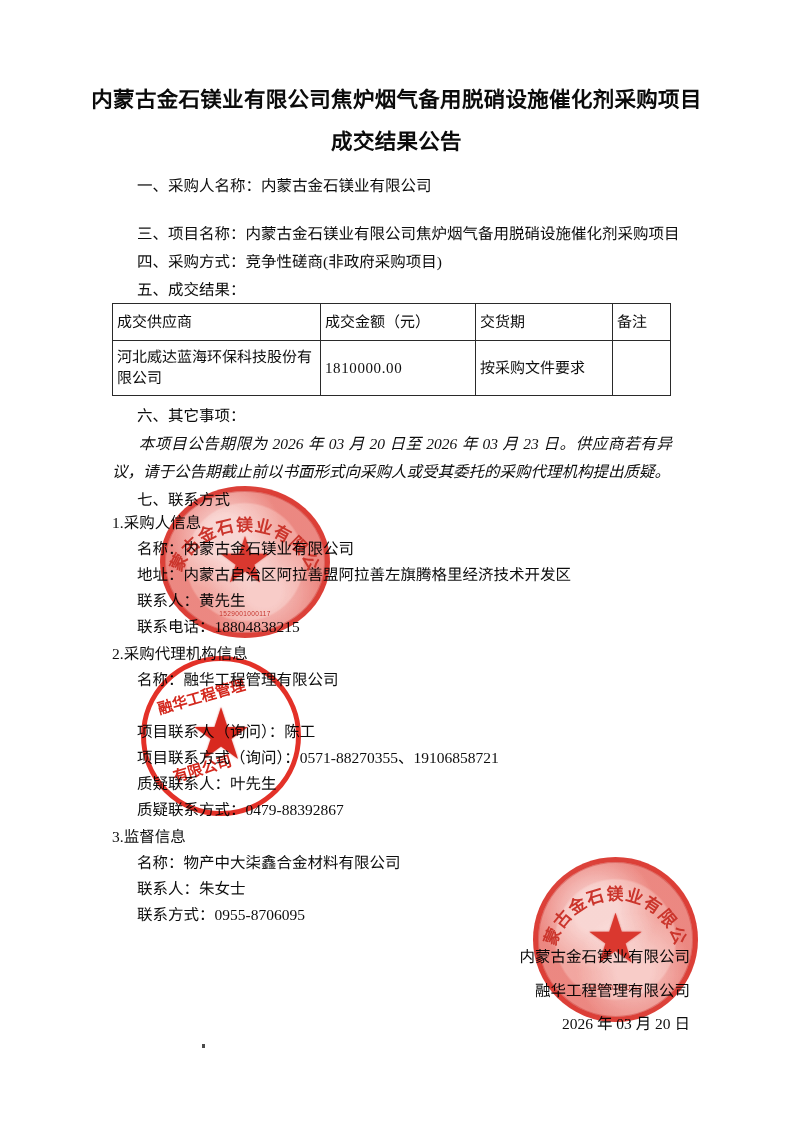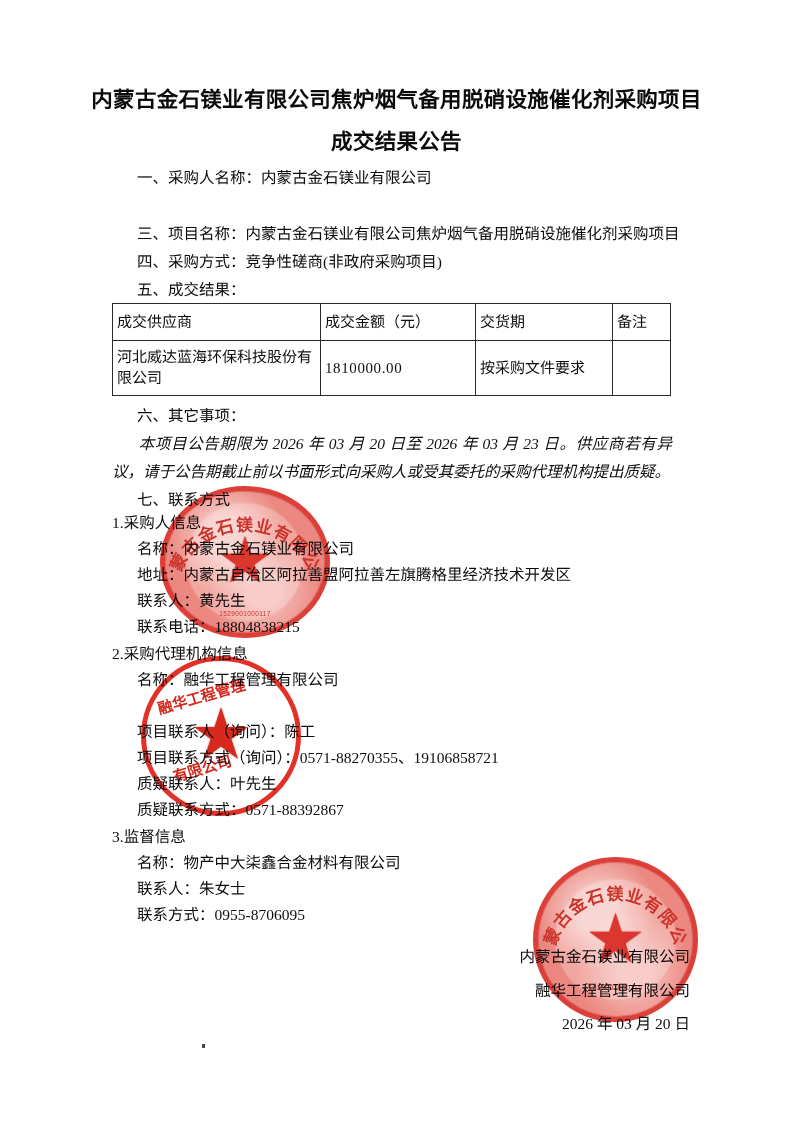--- a/index.html
+++ b/index.html
@@ -219,21 +219,21 @@
 </style>
 </head>
 <body>
 
 <div id="page">
   <div class="content">
 
     <div class="doc-title line1">内蒙古金石镁业有限公司焦炉烟气备用脱硝设施催化剂采购项目</div>
     <div class="doc-title line2">成交结果公告</div>
 
-    <div class="item" style="top:167px">一、采购人名称：内蒙古金石镁业有限公司</div>
+    <div class="item" style="top:175px">一、采购人名称：内蒙古金石镁业有限公司</div>
     <div class="item" style="top:223px">三、项目名称：内蒙古金石镁业有限公司焦炉烟气备用脱硝设施催化剂采购项目</div>
     <div class="item" style="top:251px">四、采购方式：竞争性磋商(非政府采购项目)</div>
     <div class="item" style="top:279px">五、成交结果：</div>
 
     <table class="result-table">
       <colgroup>
         <col class="col-supplier">
           <col class="col-amount">
           <col class="col-delivery">
           <col class="col-remark">
@@ -263,21 +263,21 @@
     <div class="cline lv2" style="top:538px">名称：内蒙古金石镁业有限公司</div>
     <div class="cline lv2" style="top:564px">地址：内蒙古自治区阿拉善盟阿拉善左旗腾格里经济技术开发区</div>
     <div class="cline lv2" style="top:590px">联系人：黄先生</div>
     <div class="cline lv2" style="top:616px">联系电话：18804838215</div>
 
     <div class="cline lv1" style="top:643px">2.采购代理机构信息</div>
     <div class="cline lv2" style="top:669px">名称：融华工程管理有限公司</div>
     <div class="cline lv2" style="top:721px">项目联系人（询问）：陈工</div>
     <div class="cline lv2" style="top:747px">项目联系方式（询问）：0571-88270355、19106858721</div>
     <div class="cline lv2" style="top:773px">质疑联系人：叶先生</div>
-    <div class="cline lv2" style="top:799px">质疑联系方式：0571-88392867</div>
+    <div class="cline lv2" style="top:799px">质疑联系方式：0479-88392867</div>
 
     <div class="cline lv1" style="top:826px">3.监督信息</div>
     <div class="cline lv2" style="top:852px">名称：物产中大柒鑫合金材料有限公司</div>
     <div class="cline lv2" style="top:878px">联系人：朱女士</div>
     <div class="cline lv2" style="top:904px">联系方式：0955-8706095</div>
 
     <div class="sig" style="top:946px">内蒙古金石镁业有限公司</div>
     <div class="sig" style="top:980px">融华工程管理有限公司</div>
     <div class="sig" style="top:1013px">2026 年 03 月 20 日</div>
 

